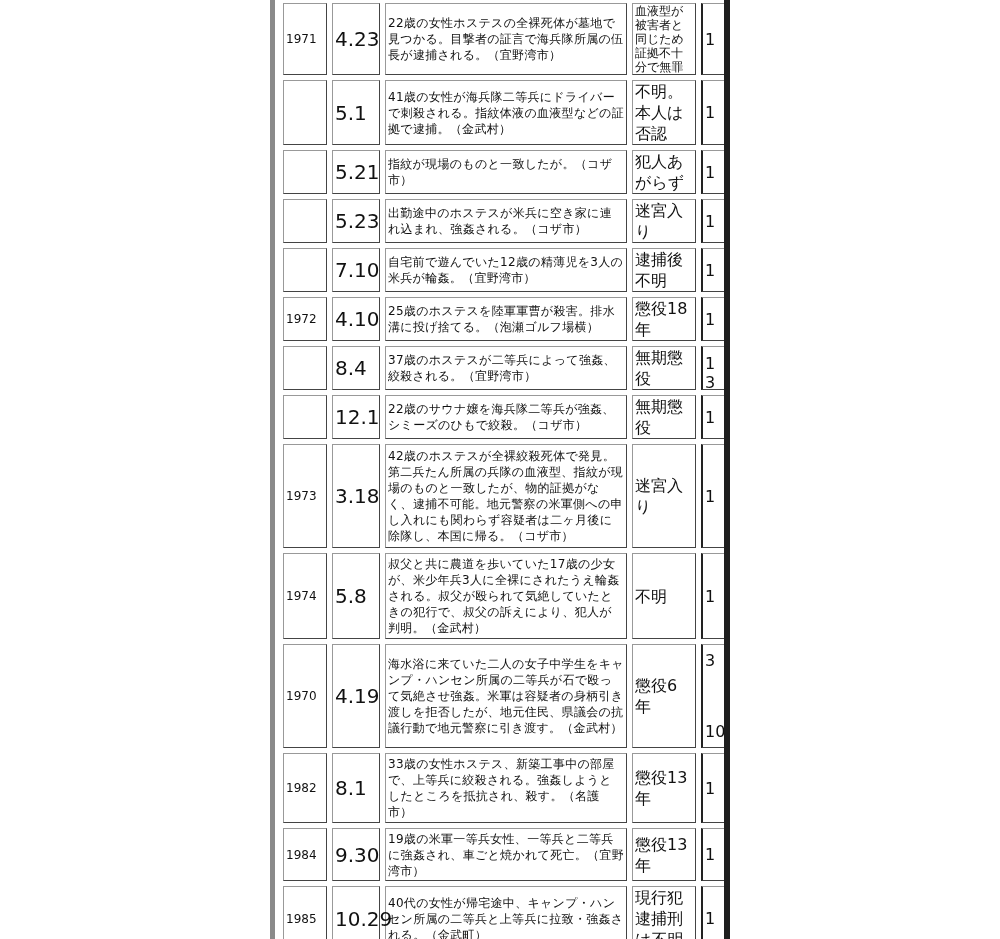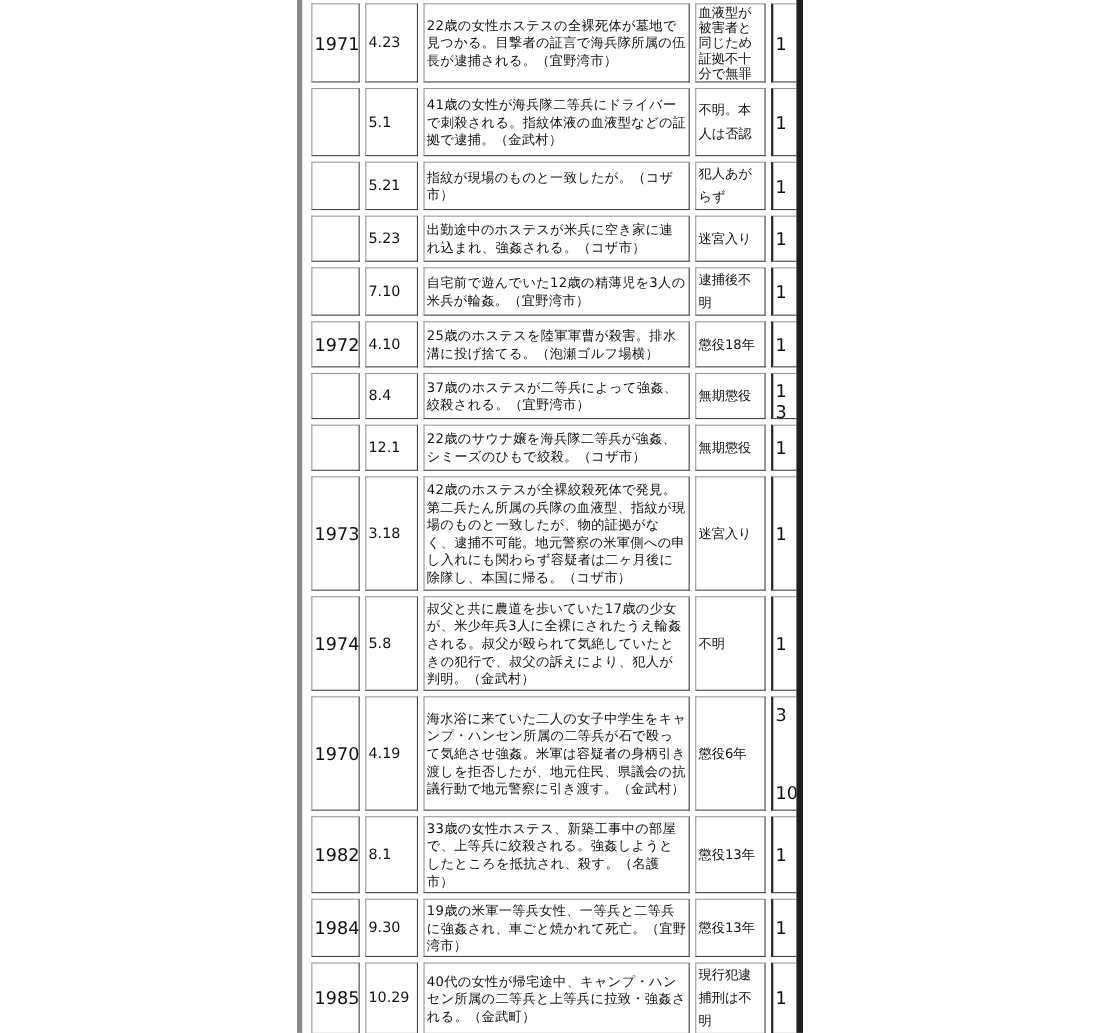--- a/index.html
+++ b/index.html
@@ -4,24 +4,24 @@
 <style>
   html, body { margin: 0; padding: 0; background: #ffffff; }
   body { width: 1000px; height: 939px; position: relative; overflow: hidden;
          font-family: "DejaVu Sans", "Liberation Sans", sans-serif; color: #111; }
   .frame-left { position: absolute; left: 270px; top: 0; width: 5px; height: 939px; background: #8a8a8a; }
   .frame-right { position: absolute; left: 724px; top: 0; width: 6px; height: 939px; background: #1e1e1e; }
   .sheet { position: absolute; left: 275px; top: 0; width: 449px; height: 939px; background: #fff; overflow: hidden; }
   table { position: absolute; left: 3px; top: -2px; border-collapse: separate; border-spacing: 5px; width: 449px; table-layout: fixed; }
   td { border: 1px solid #555; border-left-color: #999; border-top-color: #999; border-right-color: #444; border-bottom-color: #444;
        padding: 0 2px; vertical-align: middle; background: #fff; }
-  td.year { width: 38px; font-size: 16px; }
-  td.date { width: 42px; font-size: 13px; }
+  td.year { width: 38px; font-size: 12px; }
+  td.date { width: 42px; font-size: 20px; }
   td.desc { width: 236px; font-size: 12px; line-height: 16px; letter-spacing: 0.3px; }
-  td.verdict { width: 58px; font-size: 12px; line-height: 21px; }
+  td.verdict { width: 58px; font-size: 16px; line-height: 21px; }
   td.verdict.small { font-size: 12px; line-height: 14px; }
   td.count { width: 18px; font-size: 16px; border-left: 2px solid #222; }
   td.count .stack { display: flex; flex-direction: column; justify-content: space-between; }
 </style>
 </head>
 <body>
 
 <div class="frame-left"></div>
 <div class="sheet">
   <table>

